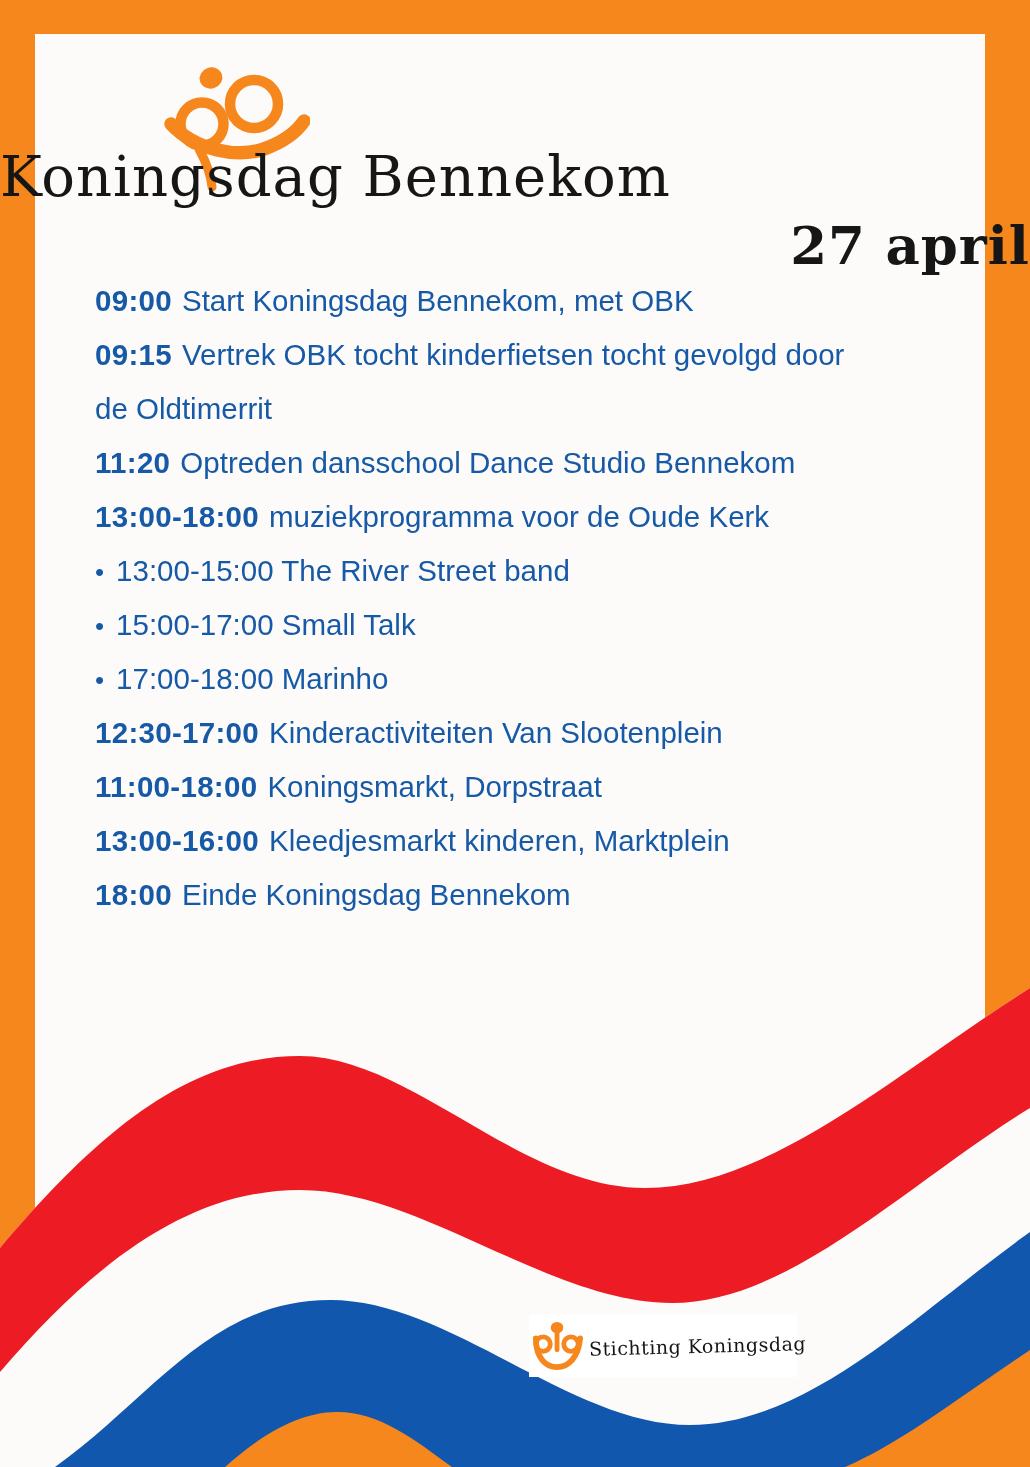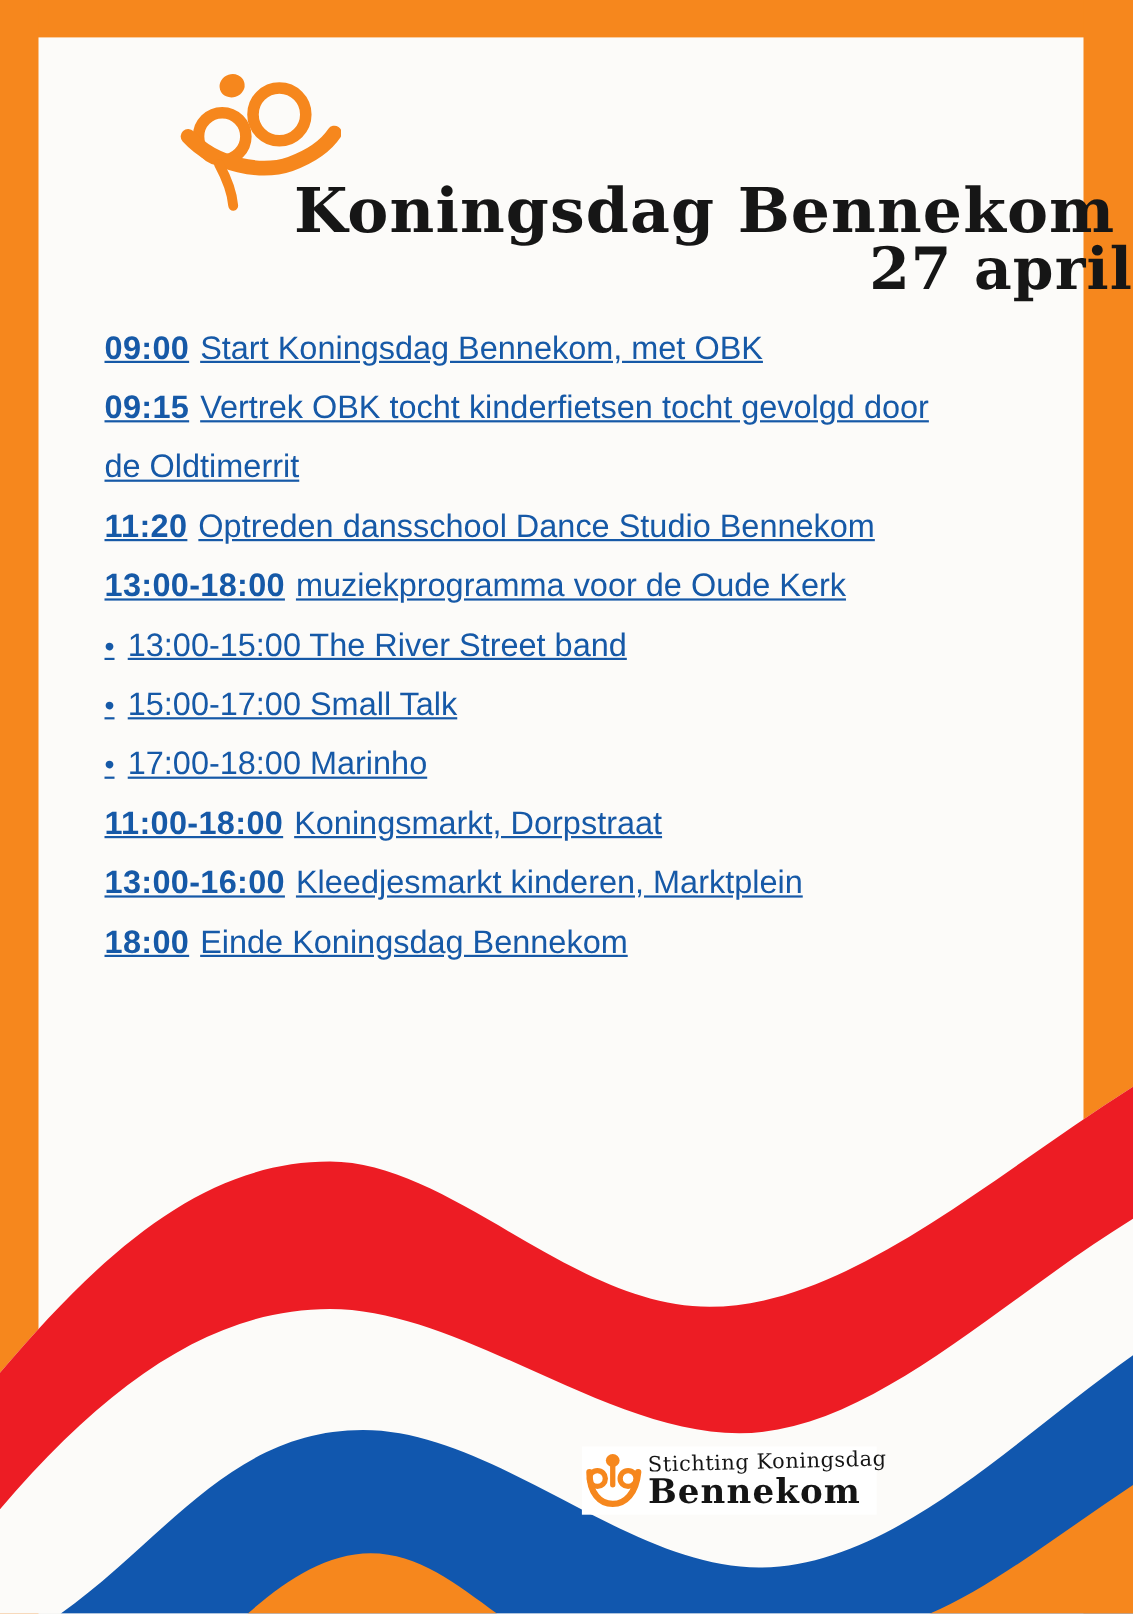--- a/index.html
+++ b/index.html
@@ -25,39 +25,38 @@
 
   
   .logo-top{position:absolute;left:160px;top:55px;width:150px;height:140px;z-index:2;}
   .o-stroke{fill:none;stroke:var(--orange);stroke-width:10.5px;}
   .o-swoosh{fill:none;stroke:var(--orange);stroke-width:13.5px;stroke-linecap:round;}
   .o-tail{fill:none;stroke:var(--orange);stroke-width:9px;stroke-linecap:round;}
   .o-fill{fill:var(--orange);}
 
   
   .title{
-    position:absolute;left:0;right:0;top:146px;margin:16px;
-    text-align:right;z-index:2;
+    position:absolute;left:0;right:0;top:146px;margin:0;
+    text-align:left;z-index:2;
     font-family:"DejaVu Serif","Liberation Serif",serif;
-    font-weight:700;font-size:56px;line-height:1.1;
+    font-weight:400;font-size:56px;line-height:1.1;
     letter-spacing:1px;color:var(--ink);
   }
   .subtitle{
     position:absolute;left:0;right:0;top:216px;
     text-align:right;z-index:2;
     font-family:"DejaVu Serif","Liberation Serif",serif;
     font-weight:600;font-size:53px;line-height:1.1;
     letter-spacing:1px;color:var(--ink);
   }
 
   
   .schedule{
-    position:absolute;left:95px;top:290px;width:870px;z-index:2;
+    position:absolute;left:95px;top:274px;width:870px;z-index:2;
     color:var(--text-blue);
-    text-decoration:underline;
   }
   .sched-line{
     height:54px;line-height:54px;white-space:nowrap;
     font-size:29.5px;
   }
   .sched-line .time{font-weight:700;margin-right:10px;letter-spacing:0.3px;}
   .sched-line .bullet{margin-right:12px;font-size:26px;}
   .sched-line .rest{font-weight:400;}
 
   
@@ -110,20 +109,21 @@
 
   <div class="schedule">
       <div class="sched-line"><span class="time">09:00</span><span class="rest">Start Koningsdag Bennekom, met OBK</span></div>
       <div class="sched-line"><span class="time">09:15</span><span class="rest">Vertrek OBK tocht kinderfietsen tocht gevolgd door</span></div>
       <div class="sched-line"><span class="rest">de Oldtimerrit</span></div>
       <div class="sched-line"><span class="time">11:20</span><span class="rest">Optreden dansschool Dance Studio Bennekom</span></div>
       <div class="sched-line"><span class="time">13:00-18:00</span><span class="rest">muziekprogramma voor de Oude Kerk</span></div>
       <div class="sched-line"><span class="bullet">•</span><span class="rest">13:00-15:00 The River Street band</span></div>
       <div class="sched-line"><span class="bullet">•</span><span class="rest">15:00-17:00 Small Talk</span></div>
       <div class="sched-line"><span class="bullet">•</span><span class="rest">17:00-18:00 Marinho</span></div>
+      <div class="sched-line"><span class="time">12:30-17:00</span><span class="rest">Kinderactiviteiten Van Slootenplein</span></div>
       <div class="sched-line"><span class="time">11:00-18:00</span><span class="rest">Koningsmarkt, Dorpstraat</span></div>
       <div class="sched-line"><span class="time">13:00-16:00</span><span class="rest">Kleedjesmarkt kinderen, Marktplein</span></div>
       <div class="sched-line"><span class="time">18:00</span><span class="rest">Einde Koningsdag Bennekom</span></div>
     </div>
 
   <svg class="waves" viewBox="0 0 1030 1467" preserveAspectRatio="none" xmlns="http://www.w3.org/2000/svg" aria-hidden="true">
     <path class="w-paper" d="M0,1248 C100,1130 190,1056 300,1056 C410,1056 520,1188 645,1188 C770,1188 900,1070 1030,988 L1030,1467 L0,1467 Z"></path>
     <path class="w-red" d="M0,1248 C100,1130 190,1056 300,1056 C410,1056 520,1188 645,1188 C770,1188 900,1070 1030,988
              L1030,1108 C905,1185 790,1303 672,1303 C550,1303 420,1190 300,1190 C195,1190 100,1255 0,1372 Z"></path>
     <path class="w-blue" d="M55,1467 C150,1400 210,1300 330,1300 C450,1300 570,1425 690,1425 C810,1425 920,1310 1030,1232 L1030,1467 Z"></path>
@@ -134,17 +134,16 @@
   <div class="footer-logo">
     <svg class="crown" viewBox="0 0 54 54" xmlns="http://www.w3.org/2000/svg" aria-hidden="true">
       <ellipse class="o-fill" cx="26" cy="8" rx="6.5" ry="6"></ellipse>
       <path class="crown-body" d="M26,14 L26,31"></path>
       <circle class="o-stroke2" cx="11.5" cy="25" r="7.5"></circle>
       <circle class="o-stroke2" cx="40.5" cy="25" r="7.5"></circle>
       <path class="crown-base" d="M4,19 C4,39 14,49 26,49 C38,49 48,39 50,19"></path>
     </svg>
     <div class="fl-text">
       <div class="fl-line1">Stichting Koningsdag</div>
-      <div class="fl-line2">Bennekom</div>
     </div>
   </div>
 
 </div>
 
 </body></html>

